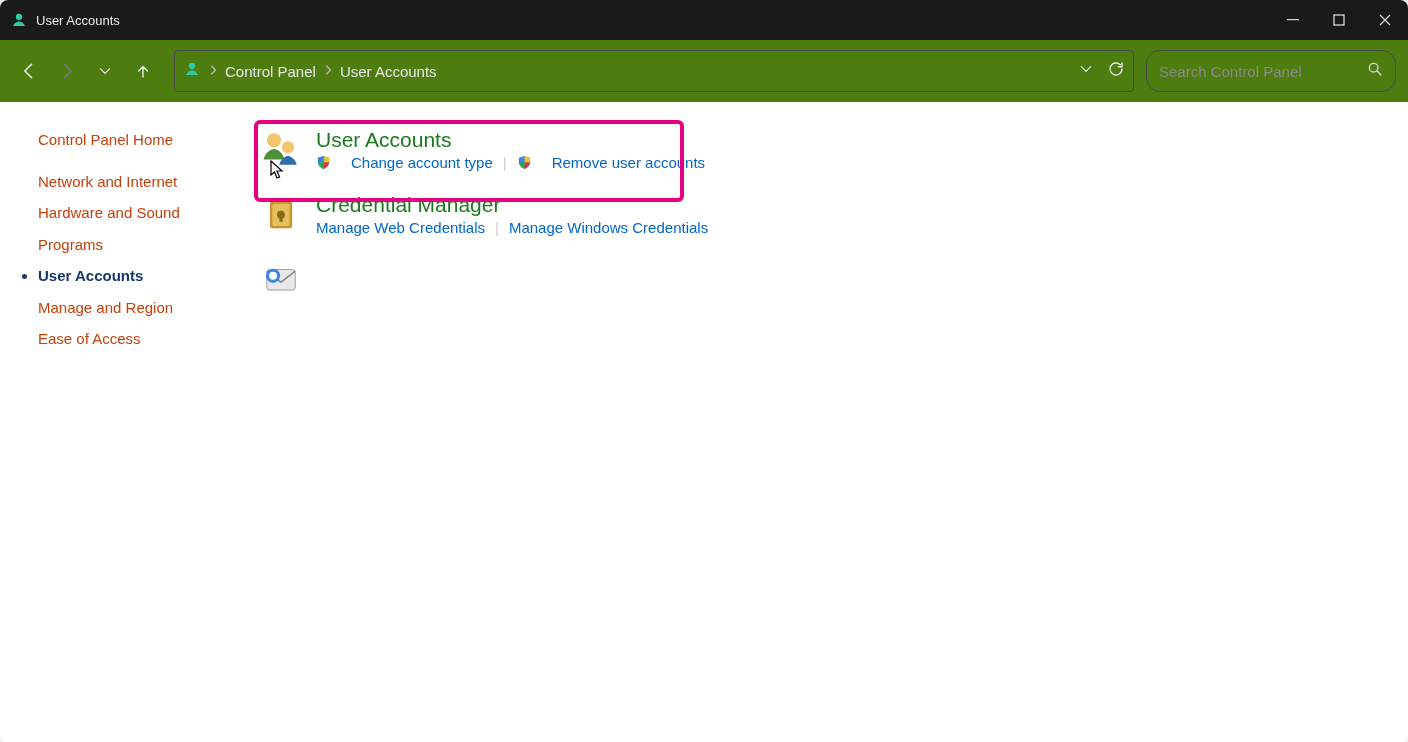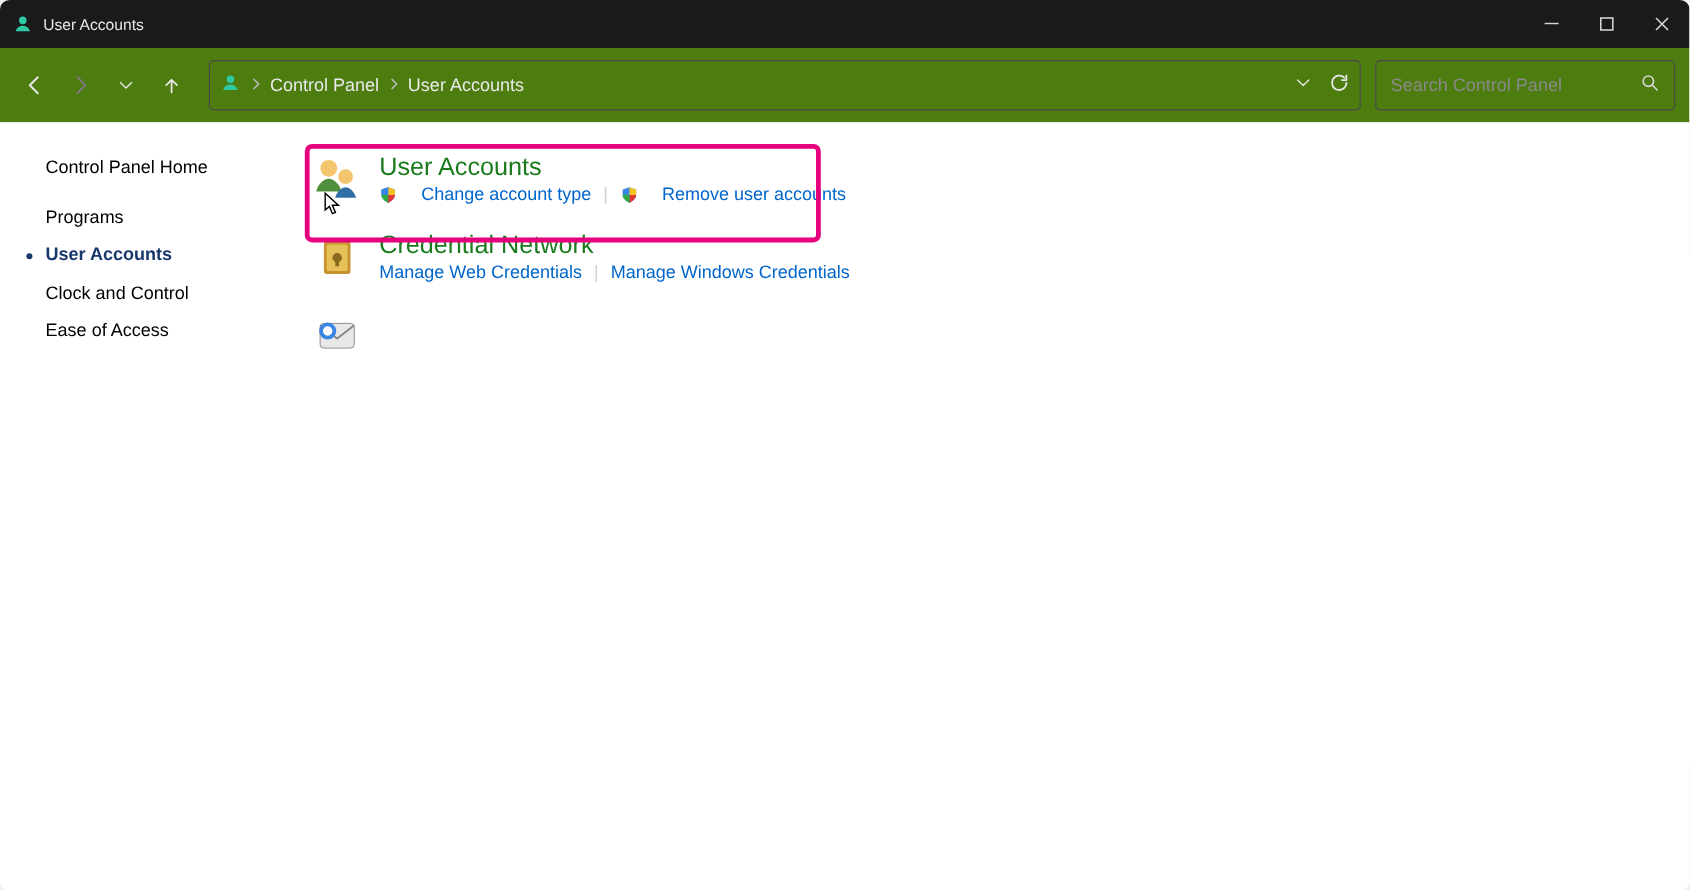--- a/index.html
+++ b/index.html
@@ -31,37 +31,37 @@
   }
   .address-bar {
     flex: 1; height: 42px; border: 1px solid #4a4a4a; border-radius: 4px;
     display: flex; align-items: center; padding: 0 8px; gap: 8px; color: #eaeaea;
     margin-left: 10px;
   }
   .address-bar .crumb { display: flex; align-items: center; gap: 10px; font-size: 15px; }
   .address-bar .chev { color: #bbb; font-size: 10px; }
   .addr-right { margin-left: auto; display: flex; align-items: center; gap: 14px; color: #e6e6e6; }
   .search-bar {
-    width: 250px; height: 42px; border: 1px solid #4a4a4a; border-radius: 4px;
+    width: 250px; height: 42px; border: 1px solid #4a4a4a; border-radius: 14px;
     display: flex; align-items: center; padding: 0 12px; gap: 8px; margin-left: 8px; justify-content: flex-end;
   }
   .search-bar input {
     background: transparent; border: none; outline: none; color: #eaeaea; font-size: 15px; flex: 1;
   }
   .search-bar input::placeholder { color: #8a8a8a; }
   .search-bar .s-icon { color: #d6d6d6; }
   
   .body {
     display: flex; height: calc(742px - 40px - 62px); background: #fff;
   }
   .sidebar {
     width: 240px; padding: 22px 12px 0 24px;
   }
   .sidebar a {
-    display: block; color: #000000; font-size: 15px; text-decoration: none;
+    display: block; color: #c2410c; font-size: 15px; text-decoration: none;
     padding: 6px 12px 6px 14px; line-height: 1.3; position: relative;
   }
   .sidebar a.active { font-weight: 700; color: #18386b; }
   .sidebar a.active::before {
     content: ""; position: absolute; left: -2px; top: 14px;
     width: 5px; height: 5px; background: #18386b; border-radius: 50%;
   }
   .main {
     flex: 1; padding: 18px 24px 0 14px; position: relative;
   }
@@ -179,23 +179,25 @@
             <path d="M15 15 L21 21" stroke="currentColor" stroke-width="2" stroke-linecap="round"></path>
           </svg>
       </span>
     </div>
   </div>
 
   <div class="body">
     <div class="sidebar">
       <a href="#">Control Panel Home</a>
       <div style="height:10px"></div>
+      <a href="#">Network and Internet</a>
+      <a href="#">Hardware and Sound</a>
       <a href="#">Programs</a>
       <a href="#" class="active">User Accounts</a>
-      <a href="#">Clock and Control</a>
+      <a href="#">Manage and Region</a>
       <a href="#">Ease of Access</a>
     </div>
 
     <div class="main">
 
       <div class="section" style="position:relative">
         <div class="highlight-box"></div>
         <span class="cursor">
           <svg width="16" height="20" viewBox="0 0 16 20">
               <path d="M1 1 L1 15 L4.5 12 L7 18 L9.5 17 L7 11 L12 11 Z" fill="#fff" stroke="#000" stroke-width="1.2"></path>
@@ -243,21 +245,21 @@
       <div class="section">
         <div class="icon">
           <svg viewBox="0 0 48 48" width="38" height="38">
             <rect x="10" y="8" width="28" height="34" rx="3" fill="#c7932f"></rect>
             <rect x="13" y="11" width="22" height="28" rx="2" fill="#e6c058"></rect>
             <circle cx="24" cy="25" r="5" fill="#8a6a1f"></circle>
             <rect x="22" y="25" width="4" height="9" fill="#8a6a1f"></rect>
           </svg>
         </div>
         <div class="content">
-          <div class="heading">Credential Network</div>
+          <div class="heading">Credential Manager</div>
           <div class="links">
             <a class="link" href="#">
               <span>Manage Web Credentials</span>
             </a>
             <span class="sep">|</span>
             <a class="link" href="#">
               <span>Manage Windows Credentials</span>
             </a>
           </div>
         </div>

